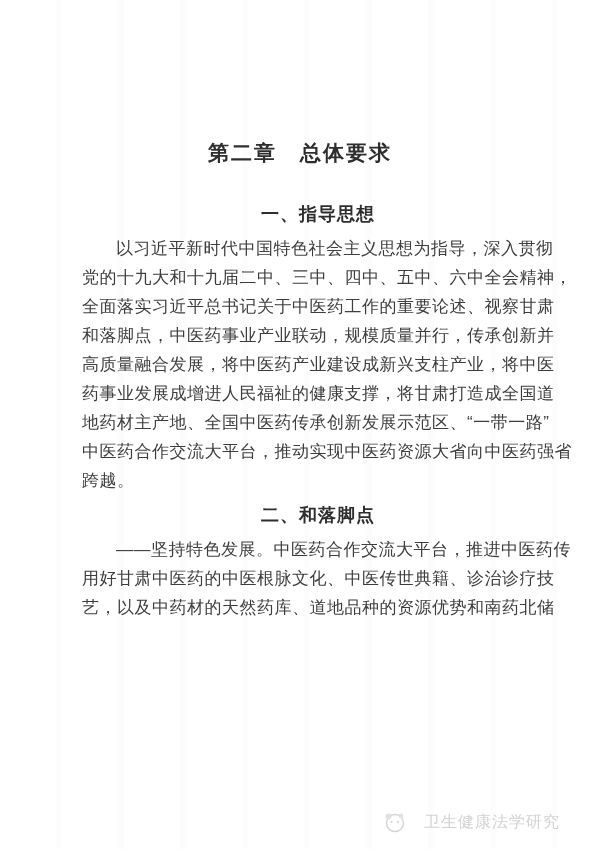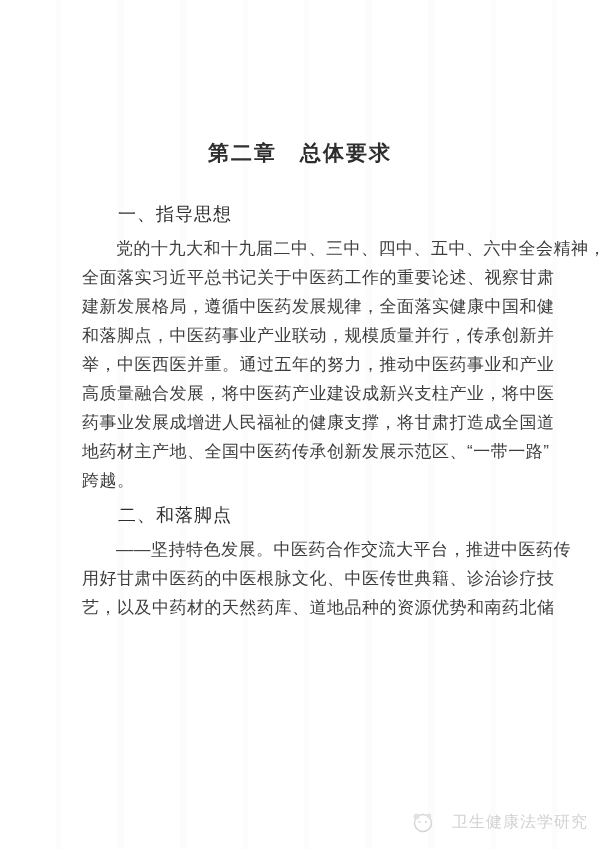--- a/index.html
+++ b/index.html
@@ -29,26 +29,27 @@
     text-align: center;
     font-size: 21px;
     font-weight: bold;
     color: #2e2e2e;
     letter-spacing: 2px;
     line-height: 26px;
     margin: 0 0 36px 0;
   }
   .section-heading {
     font-size: 18px;
-    font-weight: normal;
+    font-weight: bold;
     color: #2e2e2e;
     line-height: 24px;
     margin: 0 0 8px 0;
     text-indent: 2em;
     letter-spacing: 1px;
+    text-align: center;
   }
   .section-heading.second {
     margin-top: 8px;
   }
   .para {
     margin: 0 0 2px 0;
   }
   .para-line {
     font-size: 17px;
     line-height: 29px;
@@ -61,21 +62,21 @@
     overflow: visible;
   }
   .para-line.no-stretch {
     text-align-last: left;
   }
   .para-line:first-child {
     text-indent: 2em;
   }
   .watermark {
     position: absolute;
-    right: 12px;
+    right: 40px;
     bottom: 16px;
     display: flex;
     align-items: center;
     gap: 16px;
     color: #d2d2d2;
   }
   .watermark-text {
     font-size: 16px;
     letter-spacing: 1px;
     color: #d2d2d2;
@@ -90,28 +91,28 @@
 </head>
 <body>
 
 <div class="page">
 
   <h1 class="doc-title">第二章　总体要求</h1>
 
   <h2 class="section-heading">一、指导思想</h2>
 
   <div class="para">
+      <div class="para-line">以习近平新时代中国特色社会主义思想为指导，深入贯彻</div>
       <div class="para-line">党的十九大和十九届二中、三中、四中、五中、六中全会精神，</div>
       <div class="para-line">全面落实习近平总书记关于中医药工作的重要论述、视察甘肃</div>
-      <div class="para-line">建新发展格局，遵循中医药发展规律，全面落实健康中国和健</div>
       <div class="para-line">和落脚点，中医药事业产业联动，规模质量并行，传承创新并</div>
-      <div class="para-line">举，中医西医并重。通过五年的努力，推动中医药事业和产业</div>
       <div class="para-line">高质量融合发展，将中医药产业建设成新兴支柱产业，将中医</div>
       <div class="para-line">药事业发展成增进人民福祉的健康支撑，将甘肃打造成全国道</div>
       <div class="para-line">地药材主产地、全国中医药传承创新发展示范区、“一带一路”</div>
+      <div class="para-line">中医药合作交流大平台，推动实现中医药资源大省向中医药强省</div>
       <div class="para-line no-stretch">跨越。</div>
     </div>
 
   <h2 class="section-heading second">二、和落脚点</h2>
 
   <div class="para">
       <div class="para-line">——坚持特色发展。中医药合作交流大平台，推进中医药传</div>
       <div class="para-line">用好甘肃中医药的中医根脉文化、中医传世典籍、诊治诊疗技</div>
       <div class="para-line">艺，以及中药材的天然药库、道地品种的资源优势和南药北储</div>
     </div>

